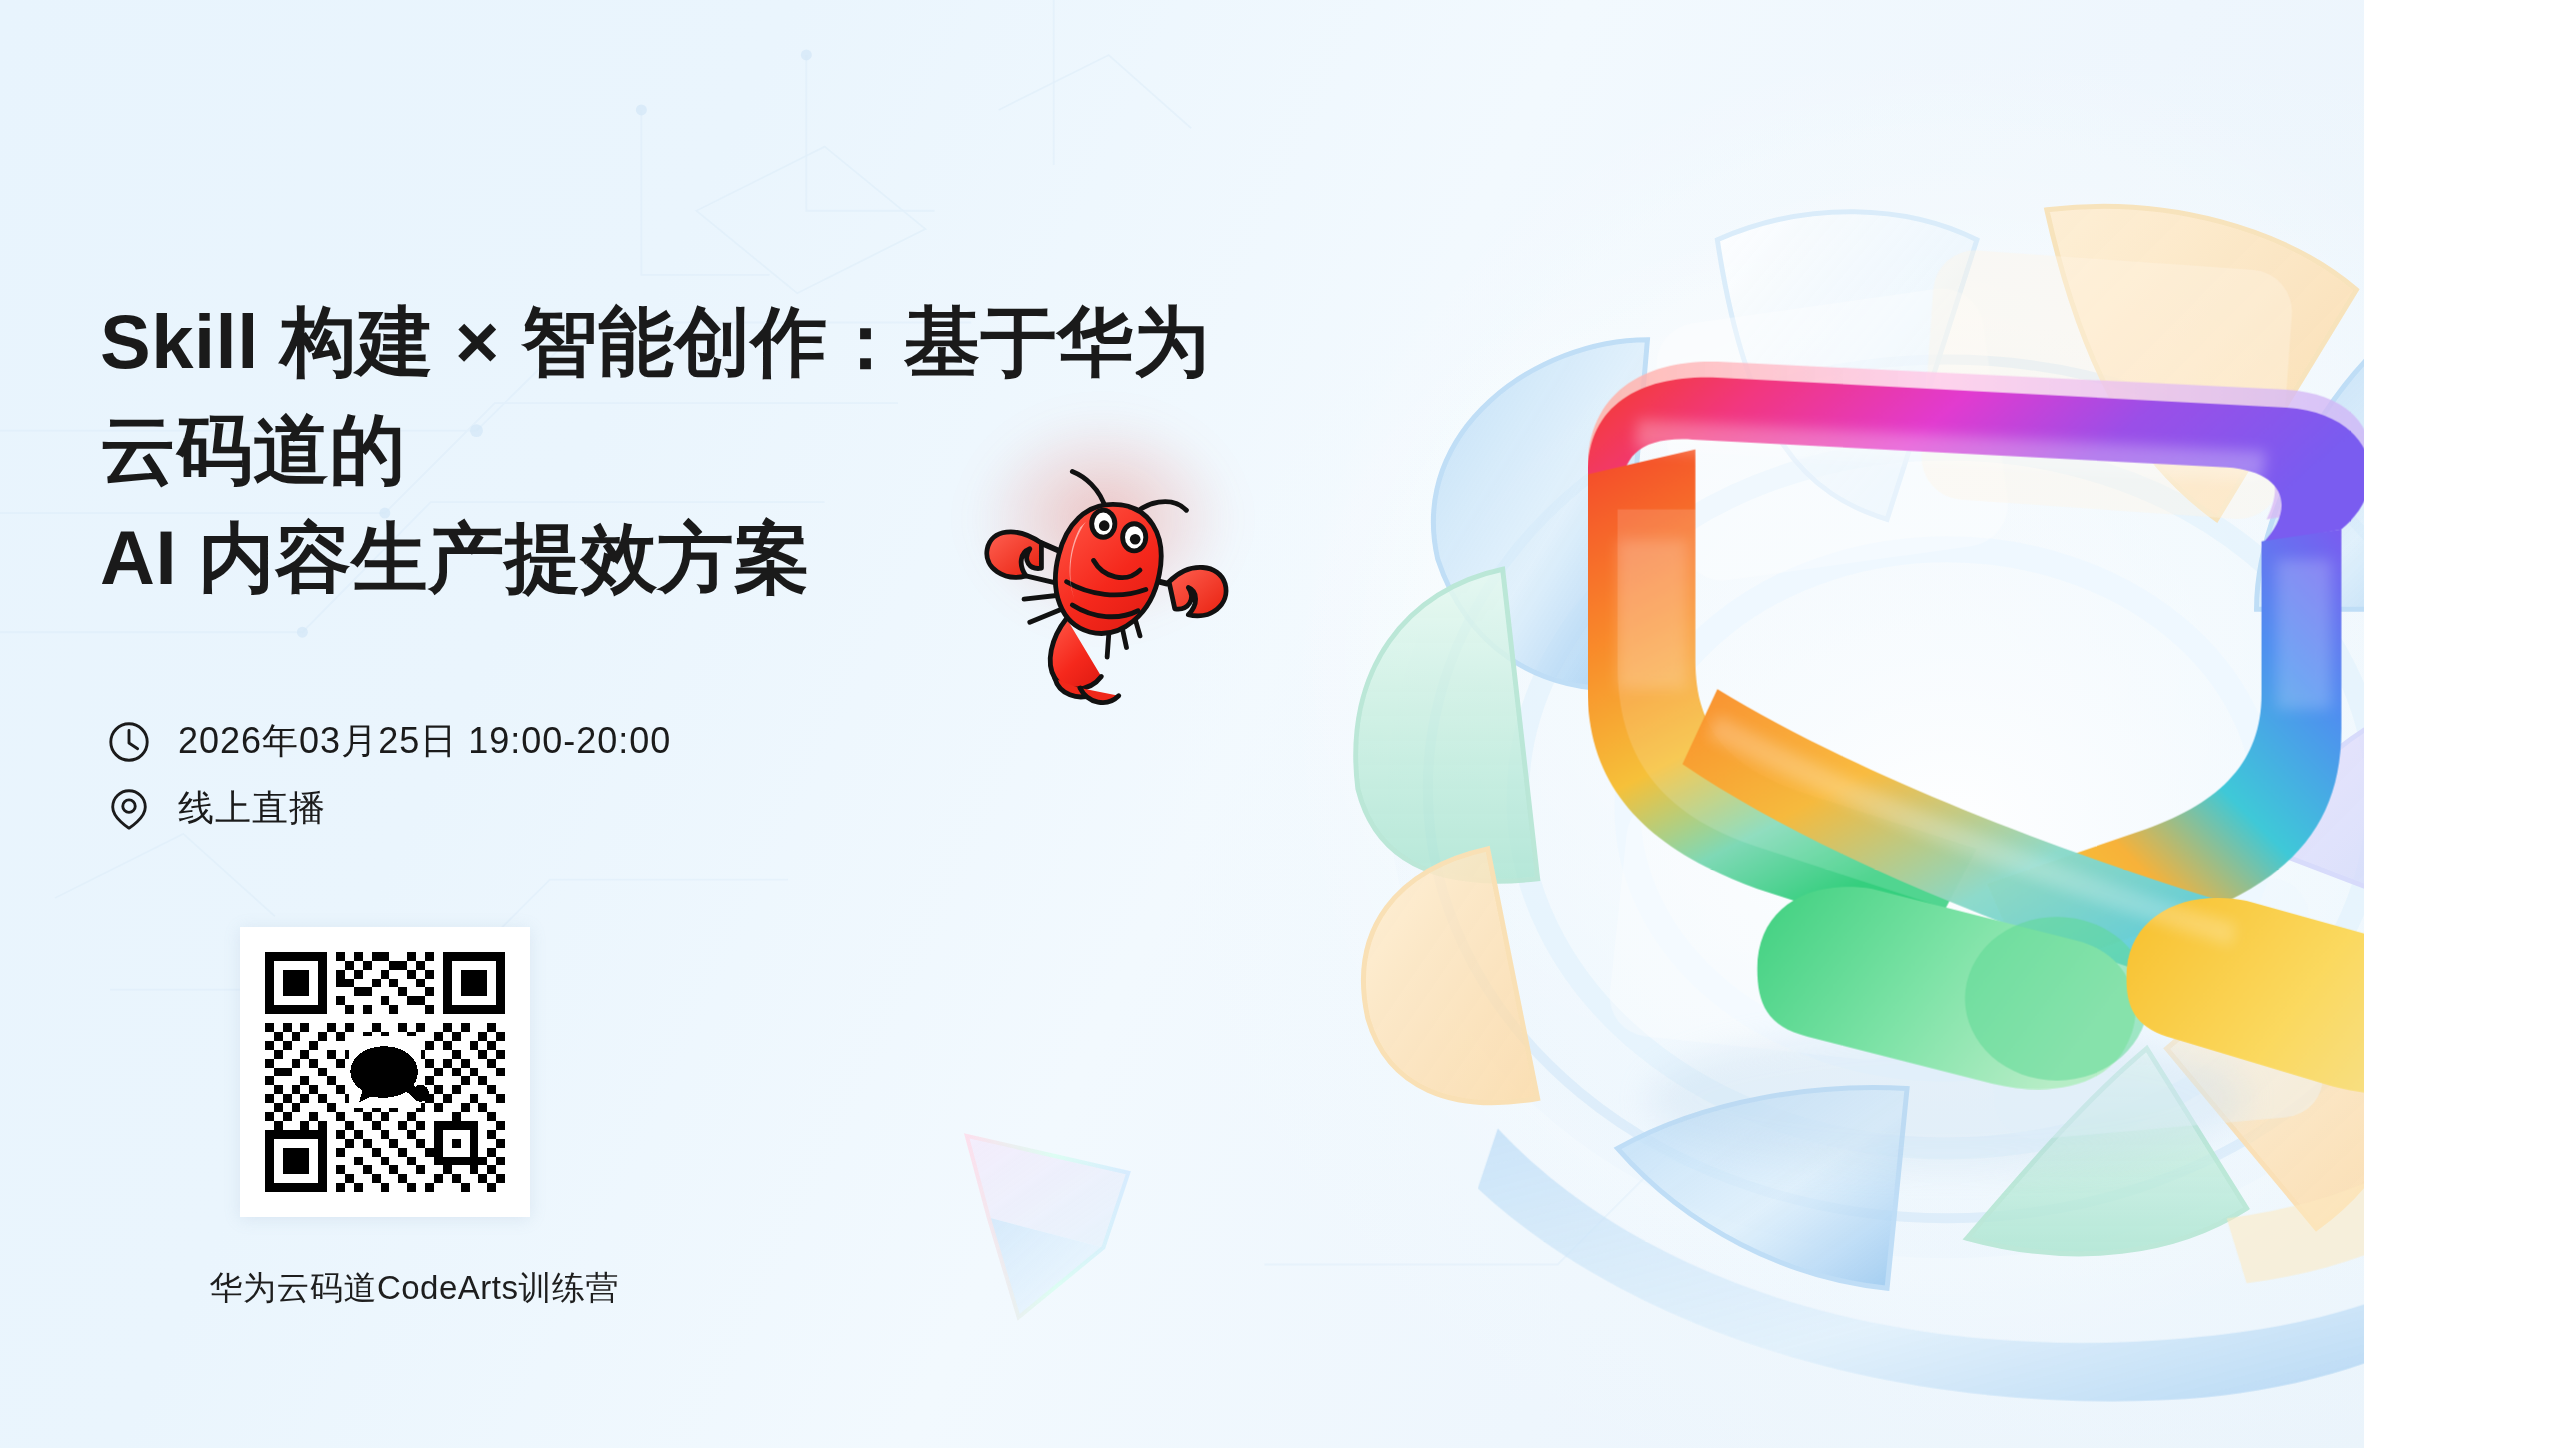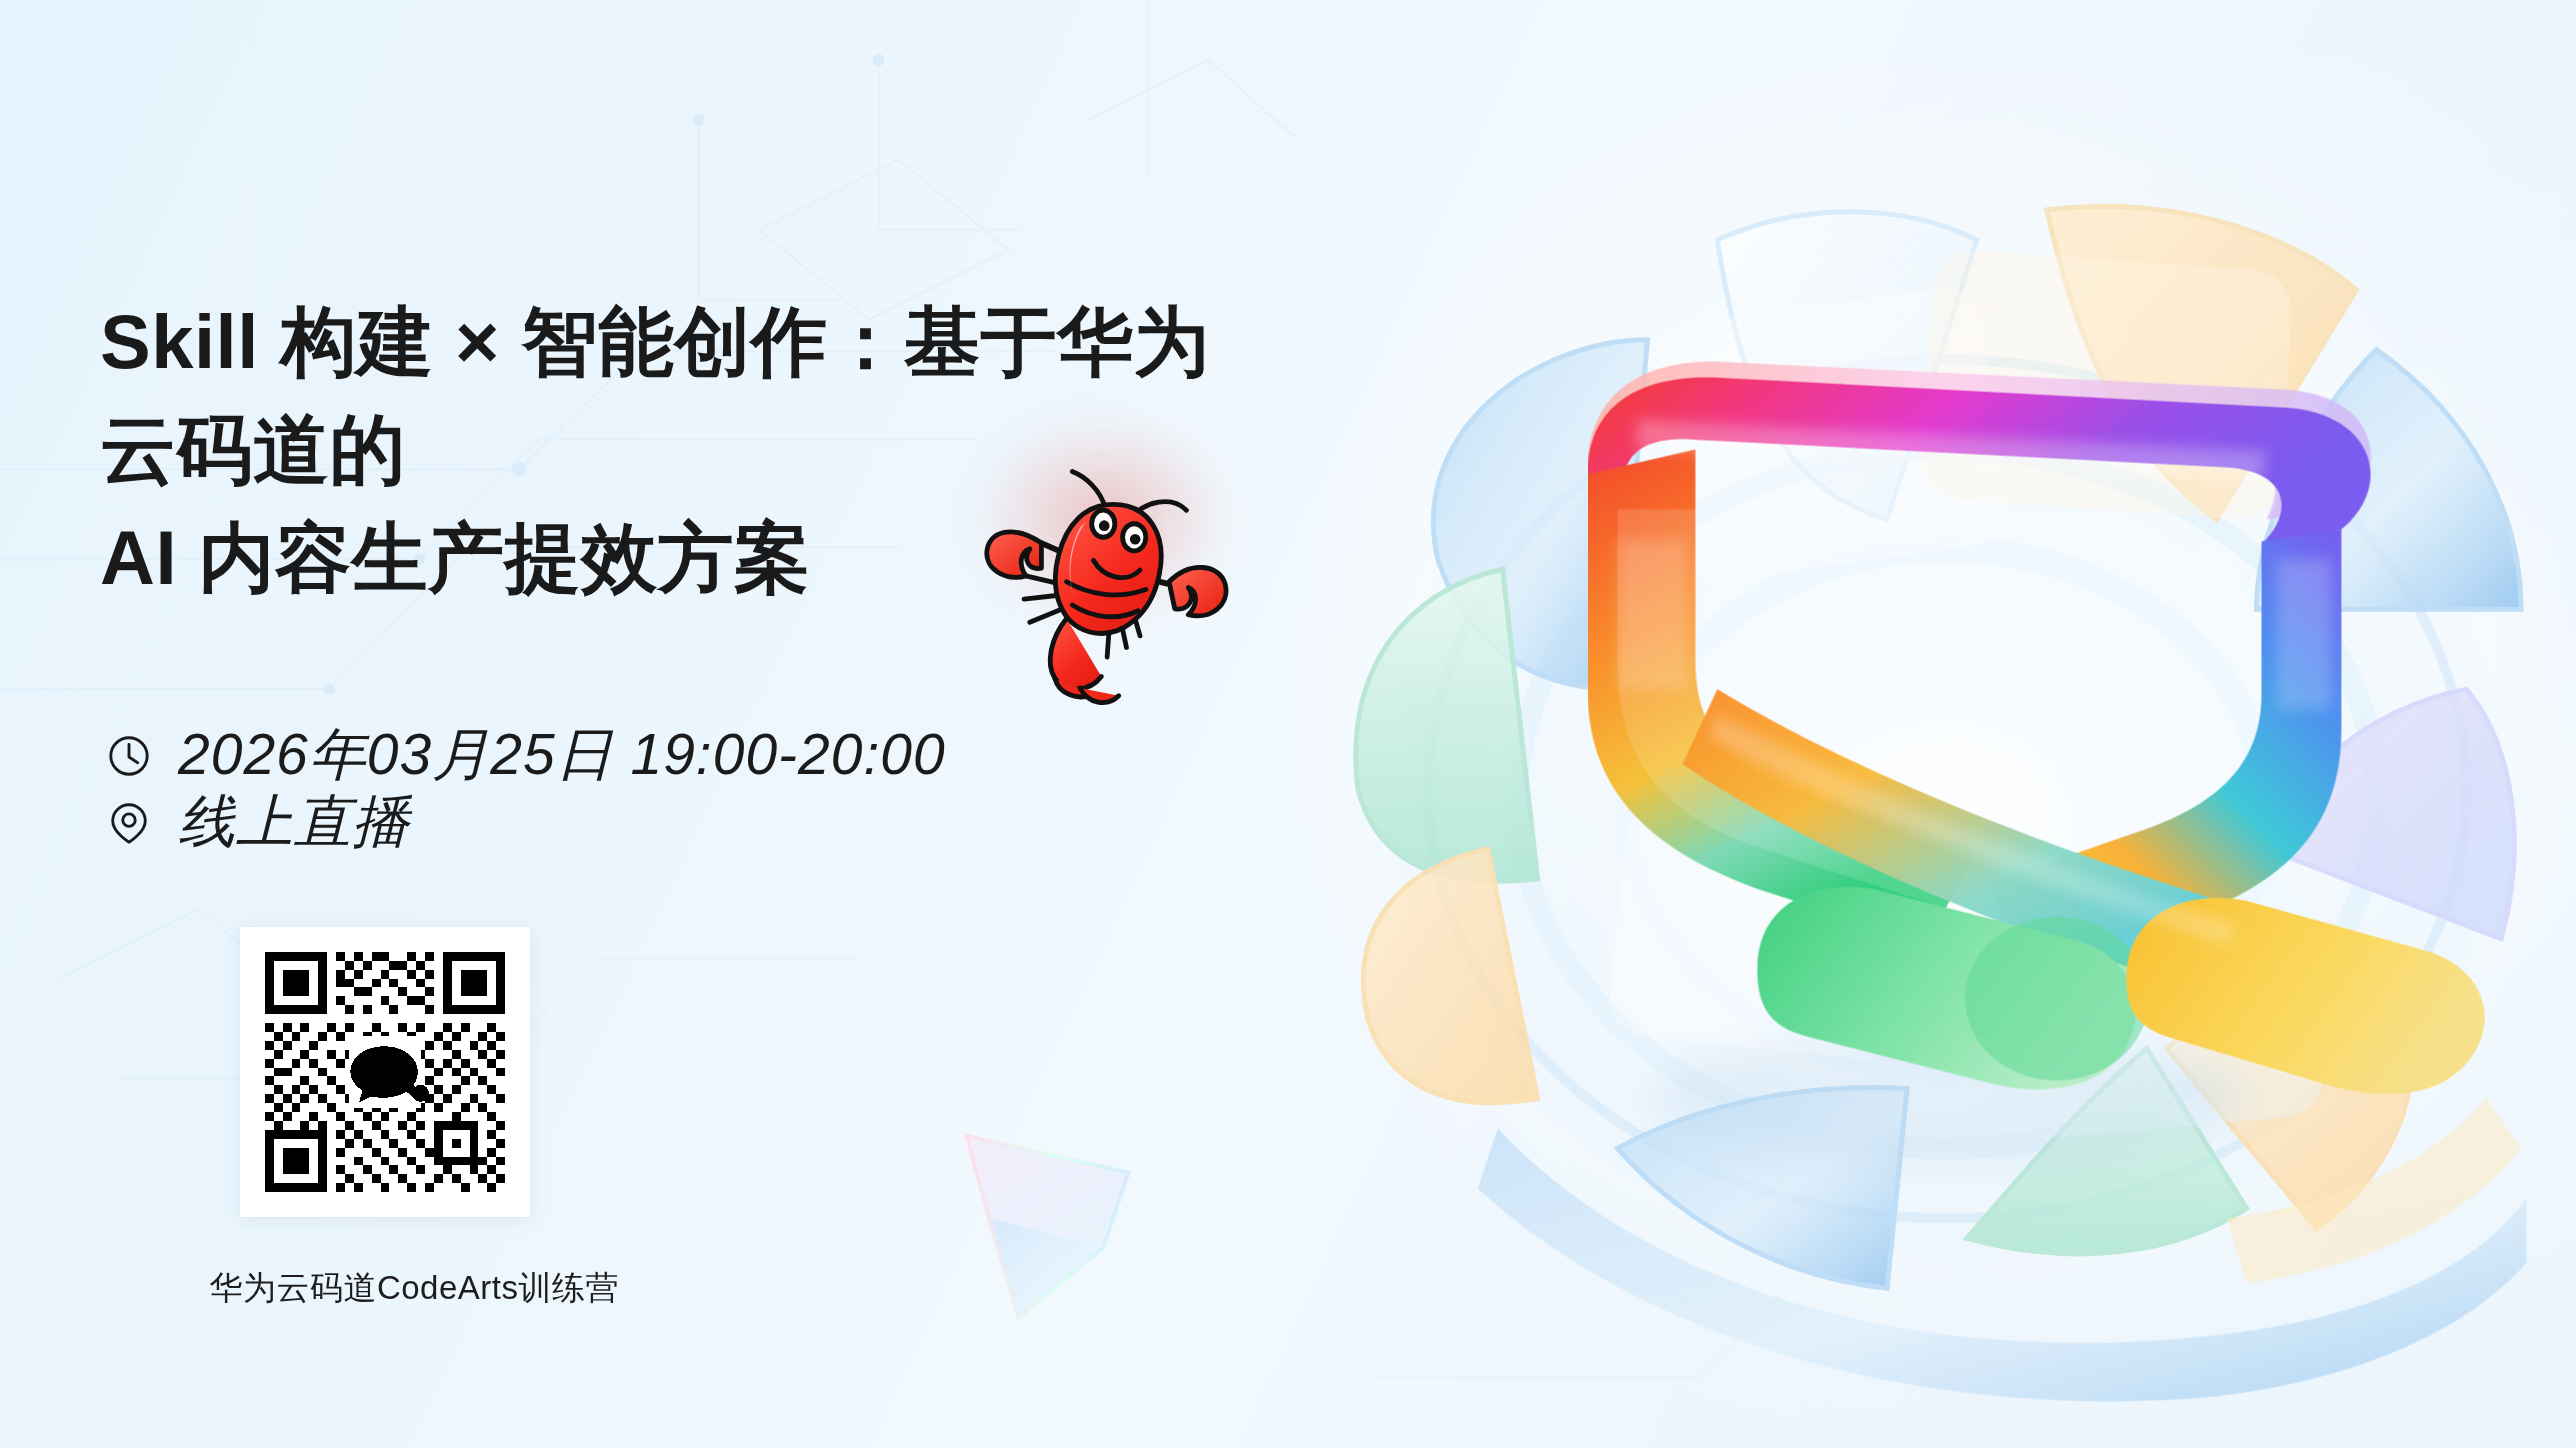--- a/index.html
+++ b/index.html
@@ -3,21 +3,21 @@
 <meta charset="utf-8">
 <style>
   * { margin:0; padding:0; box-sizing:border-box; }
   html, body {
     width:2576px; height:1449px;
     overflow:hidden;
     font-family:"Liberation Sans","DejaVu Sans",sans-serif;
   }
   #banner {
     position:relative;
-    width:2576px; height:1449px;
+    width:2364px; height:1449px;
     background:
       radial-gradient(ellipse 899px 699px at 78% 45%, rgba(255,255,255,0.95) 0%, rgba(255,255,255,0.0) 62%),
       radial-gradient(ellipse 1398px 1098px at 88% 55%, #f4fbff 0%, rgba(232,244,253,0) 70%),
       linear-gradient(115deg, #e8f4fd 0%, #eaf5fd 26%, #f2f9fe 52%, #eef6fd 72%, #e9f3fb 100%);
     overflow:hidden;
   }
 
   
   .bg-lines { position:absolute; inset:0; opacity:.5; }
 
@@ -49,21 +49,21 @@
     white-space:pre-line;
   }
 
   .meta-row {
     position:absolute; display:flex; align-items:center; gap:26px;
     color:#1f1f1f;
   }
   .meta-row.date { left:6px; top:717px; }
   .meta-row.place { left:6px; top:784px;text-align:center; }
   .meta-icon { width:46px; height:46px; flex:0 0 46px; display:block; }
-  .meta-text { font-size:57px; letter-spacing:1px; color:#1b1b1b; white-space:nowrap;font-style:italic; }
+  .meta-text { font-size:36px; letter-spacing:1px; color:#1b1b1b; white-space:nowrap; }
 
   
   .qr-wrap {
     position:absolute; left:140px; top:927px;
     width:290px; height:290px;
     background:#ffffff; padding:16px;
     box-shadow:0 2px 16px rgba(120,150,180,0.16);
   }
   .qr-wrap svg { display:block; width:100%; height:100%; }
   .qr-caption {

